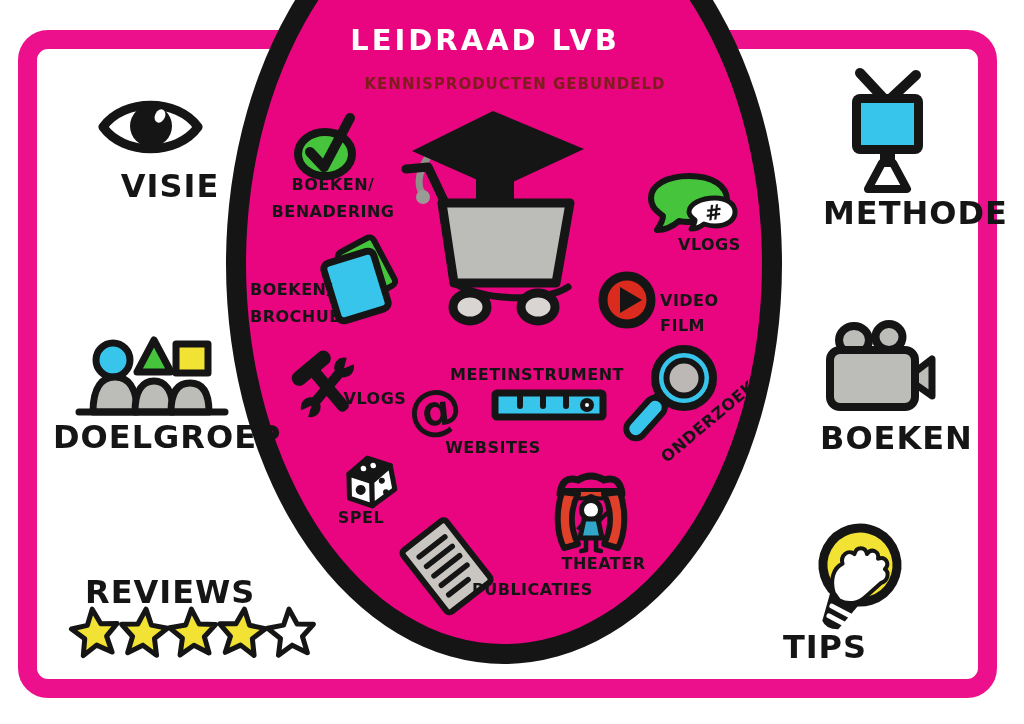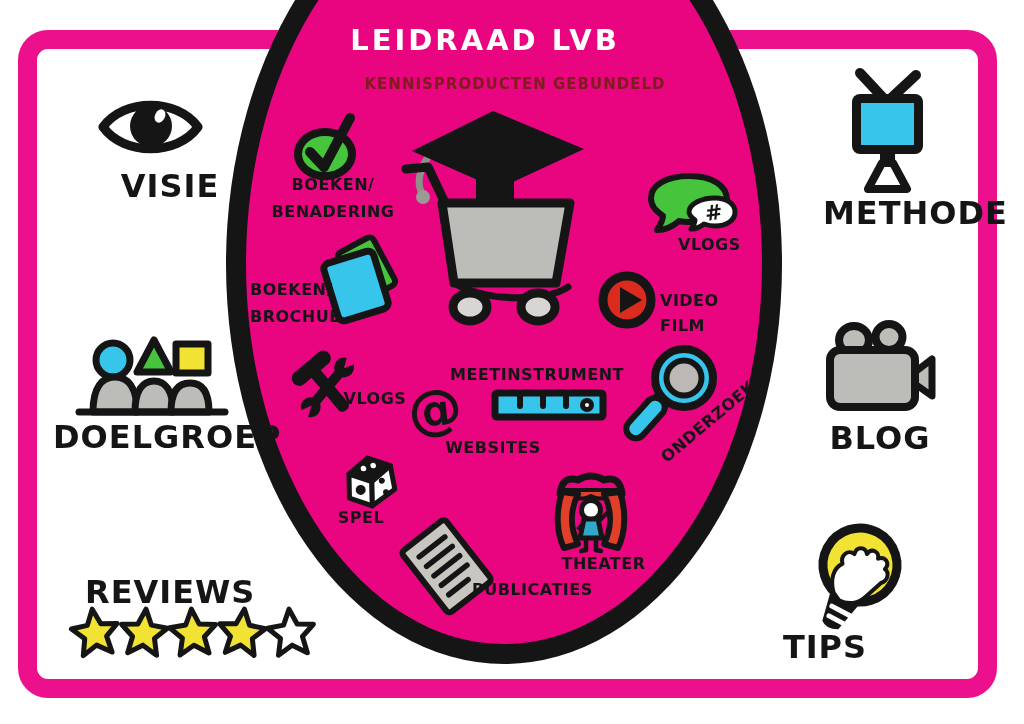--- a/index.html
+++ b/index.html
@@ -83,21 +83,21 @@
     <path d="M28,123 L42,97 L53,97 L67,123 Z" fill="#ffffff" stroke="#151515" stroke-width="8" stroke-linejoin="round"></path>
   </svg>
   <div class="lbl lbl-outer" style="left:823px;top:194px;width:130px">METHODE</div>
 
   <svg class="abs" style="left:820px;top:322px" width="115" height="92" viewBox="0 0 115 92">
     <ellipse cx="34" cy="18" rx="15" ry="14" fill="#BCBDB8" stroke="#151515" stroke-width="8"></ellipse>
     <ellipse cx="69" cy="15" rx="13.5" ry="13" fill="#BCBDB8" stroke="#151515" stroke-width="8"></ellipse>
     <polygon points="95,50 112,37 112,74 95,62" fill="#BCBDB8" stroke="#151515" stroke-width="7" stroke-linejoin="round"></polygon>
     <rect x="10" y="28" width="85" height="57" rx="10" fill="#BCBDB8" stroke="#151515" stroke-width="8"></rect>
   </svg>
-  <div class="lbl lbl-outer" style="left:820px;top:419px;width:120px">BLOG</div>
+  <div class="lbl lbl-outer" style="left:820px;top:419px;width:120px">BOEKEN</div>
 
   <svg class="abs" style="left:800px;top:522px" width="120" height="130" viewBox="0 0 120 130">
     <g transform="rotate(28 60 60)">
       <circle cx="52" cy="45" r="37" fill="#F2E233" stroke="#151515" stroke-width="9"></circle>
       <path d="M38,80 L70,80 L63,112 Q52,118 45,112 Z" fill="#151515"></path>
       <rect x="44" y="92" width="25" height="5" rx="2.5" fill="#ffffff"></rect>
       <rect x="46" y="102" width="21" height="5" rx="2.5" fill="#ffffff"></rect>
       <path d="M42,82 C32,72 30,60 36,52 C30,46 34,36 42,38 C40,30 48,26 53,32 C54,24 63,24 65,31 C70,25 78,29 76,37 C82,38 84,46 79,51 L72,70 C69,80 60,86 50,86 Z" fill="#ffffff" stroke="#151515" stroke-width="4" stroke-linejoin="round"></path>
     </g>
   </svg>

